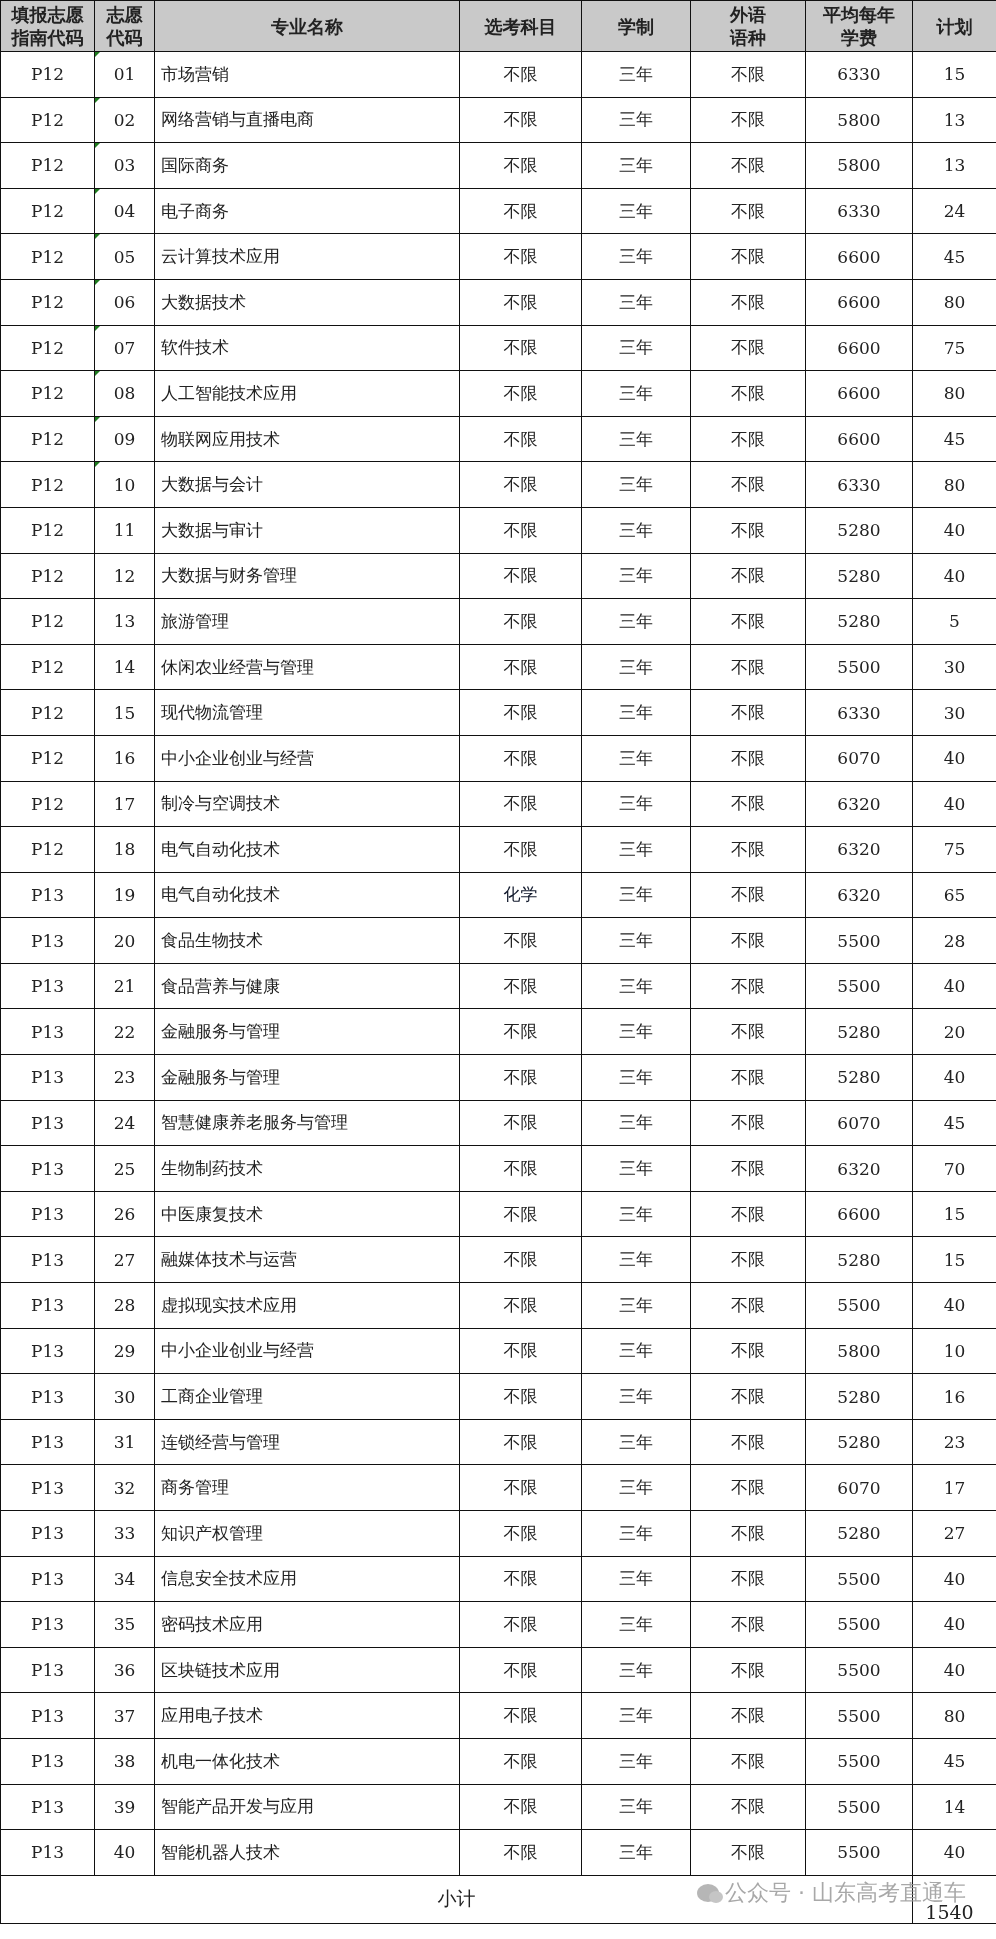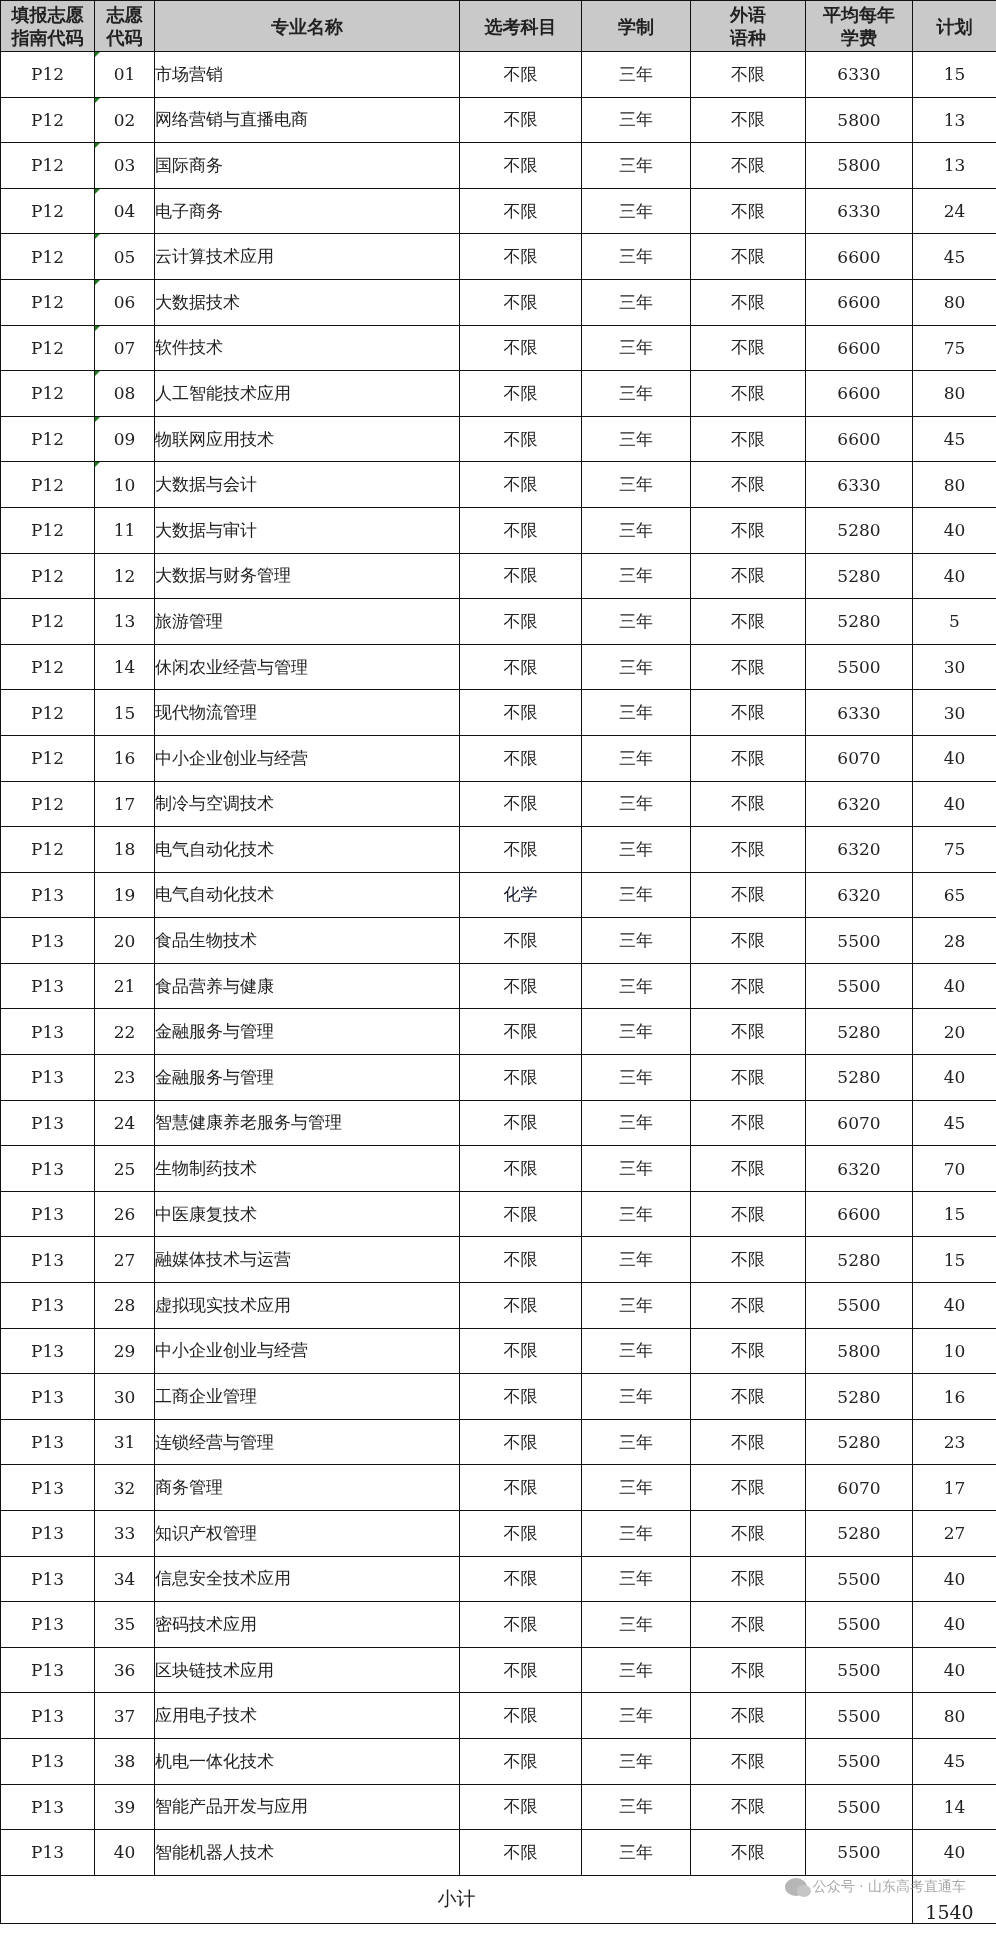--- a/index.html
+++ b/index.html
@@ -1,28 +1,28 @@
 <!DOCTYPE html>
 <html><head>
 <meta charset="utf-8">
 <style>
 html,body{margin:0;padding:0;background:#fff;}
 body{width:996px;height:1939px;overflow:hidden;font-family:"DejaVu Serif","Liberation Serif",serif;color:#222;}
 table{border-collapse:collapse;table-layout:fixed;width:996px;}
 td,th{border:1.5px solid #111;padding:0;font-size:17px;text-align:center;white-space:nowrap;overflow:hidden;}
 th{background:#c9c9c9;font-weight:bold;height:50px;line-height:23px;font-size:18px;color:#222;}
 td{height:44.6px;font-weight:normal;}
-td.name{text-align:left;}
+td.name{text-align:left;padding-left:6px;}
 td.code{position:relative;margin-top:48px;}
 td.code .tri{position:absolute;left:0;top:0;width:0;height:0;border-top:5px solid #1e7b1e;border-right:5px solid transparent;}
 .red{color:#0f172a;}
 tr.subtotal td{height:47px;font-size:19px;}
 .sub-label{position:relative;text-align:center;}
 .sub-total{text-align:center;vertical-align:bottom;padding-right:10px;}
-.wm{position:absolute;right:30px;top:1878px;color:#999;font-family:"DejaVu Sans",sans-serif;font-size:14px;opacity:.85;display:flex;align-items:center;gap:6px;pointer-events:none;}
+.wm{position:absolute;right:30px;top:1878px;color:#999;font-family:"DejaVu Sans",sans-serif;font-size:22px;opacity:.85;display:flex;align-items:center;gap:6px;pointer-events:none;}
 .wm .bubble{width:22px;height:18px;border-radius:50%;background:#aaa;display:inline-block;position:relative;}
 .wm .bubble:after{content:"";position:absolute;left:12px;top:7px;width:14px;height:12px;border-radius:50%;background:#bbb;}
 </style>
 </head>
 <body>
 
 <table>
   <colgroup>
     <col style="width:94px">
       <col style="width:60px">

